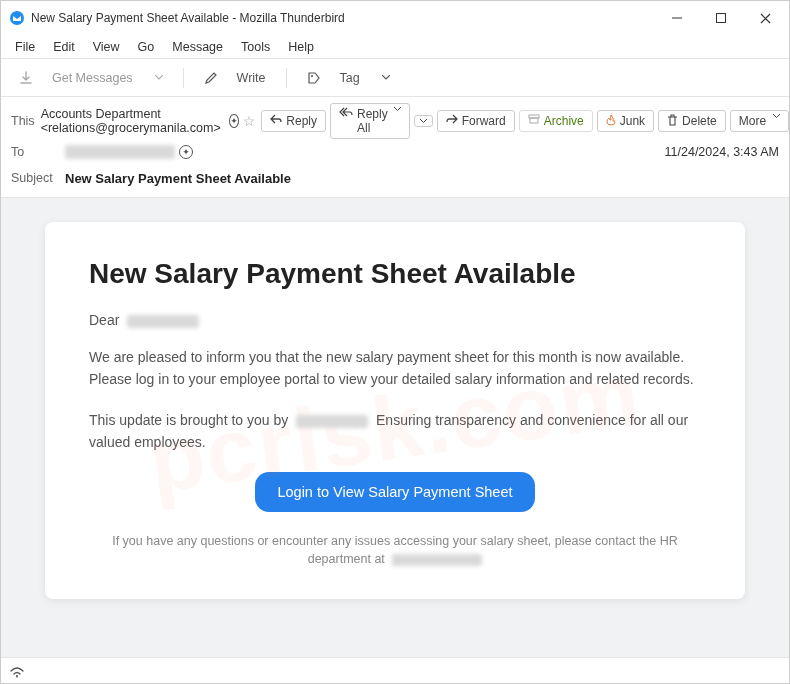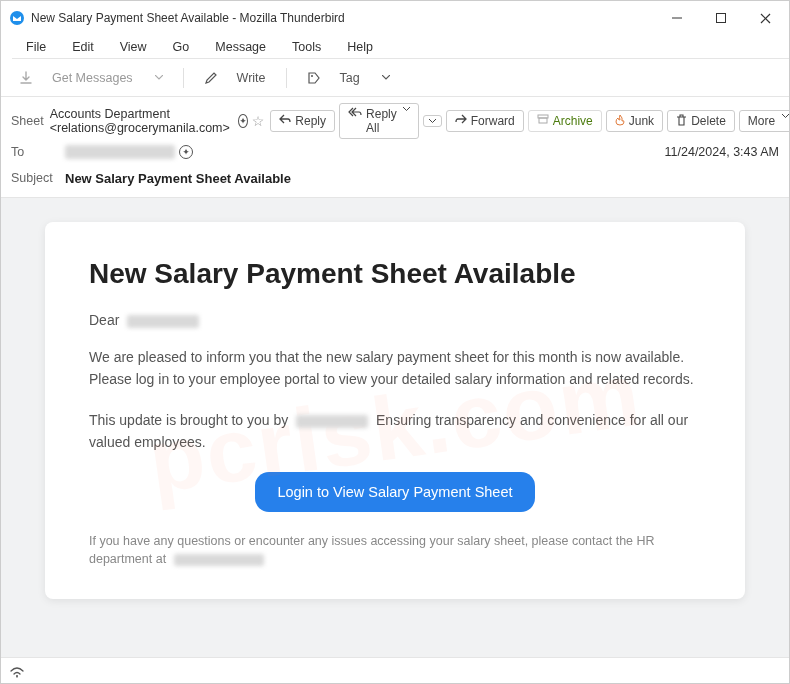--- a/index.html
+++ b/index.html
@@ -2,21 +2,21 @@
 <html><head>
 <meta charset="utf-8">
 <style>
 * { box-sizing: border-box; margin: 0; padding: 0; }
 body { font-family: "Segoe UI", Arial, sans-serif; font-size: 13px; background: #fff; width: 790px; height: 684px; overflow: hidden; display: flex; flex-direction: column; border: 1px solid #ccc; }
 .titlebar { display: flex; align-items: center; height: 34px; padding: 0 2px 0 8px; background: #fff; }
 .titlebar .app-icon { width: 16px; height: 16px; margin-right: 6px; display:flex; align-items:center; justify-content:center;}
 .titlebar .title { flex: 1; font-size: 12px; color: #333; }
 .win-controls { display: flex; }
 .win-btn { width: 44px; height: 30px; display: flex; align-items: center; justify-content: center; color: #333; }
-.menubar { display: flex; gap: 10px; padding: 2px 6px; height: 24px; align-items: center; border-bottom: 1px solid #e5e5e5; margin-left: 11px; }
+.menubar { display: flex; gap: 2px; padding: 2px 6px; height: 24px; align-items: center; border-bottom: 1px solid #e5e5e5; }
 .menubar .menu-item { padding: 2px 8px; font-size: 12.5px; color: #333; }
 .toolbar { display: flex; align-items: center; gap: 6px; padding: 4px 8px; height: 38px; border-bottom: 1px solid #e5e5e5; }
 .tool-btn { display: flex; align-items: center; gap: 19px; padding: 4px 9px; border: 1px solid transparent; border-radius: 3px; color: #555; font-size: 12.5px; background: #fff; }
 .tool-btn.muted { color: #999; }
 .tool-btn .chev { margin-left: 3px; }
 .headers { padding: 6px 10px; border-bottom: 1px solid #e5e5e5; font-size: 12.5px; }
 .hrow { display: flex; align-items: center; min-height: 26px; gap: 6px; }
 .hlabel { width: 48px; color: #666; }
 .hval { color: #333; display:flex; align-items:center; gap:4px; flex:1; }
 .blurred { display:inline-block; width: 110px; height: 14px; background: #d9d9d9; filter: blur(2px); border-radius:2px;}
@@ -26,21 +26,21 @@
 .hbtn { display: flex; gap: 4px; padding: 3px 8px; border: 1px solid #ccc; border-radius: 3px; font-size: 12px; color: #444; background:#fff;}
 .hbtn.dis { color:#4d7c0f; border-color:#ddd;}
 .timestamp { margin-left: auto; color: #333; font-size: 12.5px; }
 .subject-row .subj { font-weight: 600; color: #222; font-size: 13px; }
 .body-area { flex:1; background: #f1f2f3; padding: 24px 28px 0 28px; overflow:auto; position:relative;}
 .card { background: #fff; border-radius: 8px; box-shadow: 0 2px 8px rgba(0,0,0,0.08); padding: 36px 44px 30px; max-width: 700px; margin: 0 auto; }
 .card h1 { font-size: 28px; font-weight: 700; color: #222; margin-bottom: 22px; }
 .card p { color: #555; font-size: 14px; line-height: 1.6; margin-bottom: 18px; }
 .greeting { color:#555; font-size:14px; margin-bottom:18px;}
 .login-btn { display: block; background: #2680eb; color: #fff; border: none; padding: 12px 22px; font-size: 14.5px; border-radius: 14px; margin: 10px auto 20px; }
-.card .footer-note { color: #888; font-size: 12.5px; text-align: left; line-height:1.5;}
+.card .footer-note { color: #888; font-size: 12.5px; text-align: center; line-height:1.5;}
 .statusbar { height: 26px; border-top: 1px solid #e5e5e5; display: flex; align-items: center; padding: 0 8px; background:#fff;}
 svg { display: block; }
 .sep { width:1px; height:20px; background:#e0e0e0; margin:0 4px;}
 .star{color:#999;font-size:14px;}
 .contact-icon{width:14px;height:14px;border-radius:50%;border:1.5px solid #555;display:inline-flex;align-items:center;justify-content:center;font-size:9px;color:#555;}
 .watermark{position:absolute;top:50%;left:50%;transform:translate(-50%,-50%) rotate(-8deg);font-size:90px;font-weight:700;color:rgba(255,120,80,0.06);pointer-events:none;white-space:nowrap;letter-spacing:2px;}
 </style>
 </head>
 <body>
 
@@ -117,21 +117,21 @@
     <span class="chev">
         <svg width="8" height="5">
           <path d="M0 0 L4 4 L8 0" stroke="#555" fill="none" stroke-width="1.2"></path>
         </svg>
       </span>
   </div>
 </div>
 
 <div class="headers">
   <div class="hrow">
-    <div class="hlabel">Sheet</div>
+    <div class="hlabel">This</div>
     <div class="hval">
       <span>Accounts Department &lt;relations@grocerymanila.com&gt;</span>
       <span class="contact-icon">✦</span>
       <span class="star">☆</span>
     </div>
     <div class="action-bar">
       <div class="hbtn">
           <span>
             <svg width="12" height="10">
               <path d="M5 1 L1 5 L5 9 M1 5 L9 5 Q11 5 11 8" stroke="#444" fill="none" stroke-width="1.3"></path>

